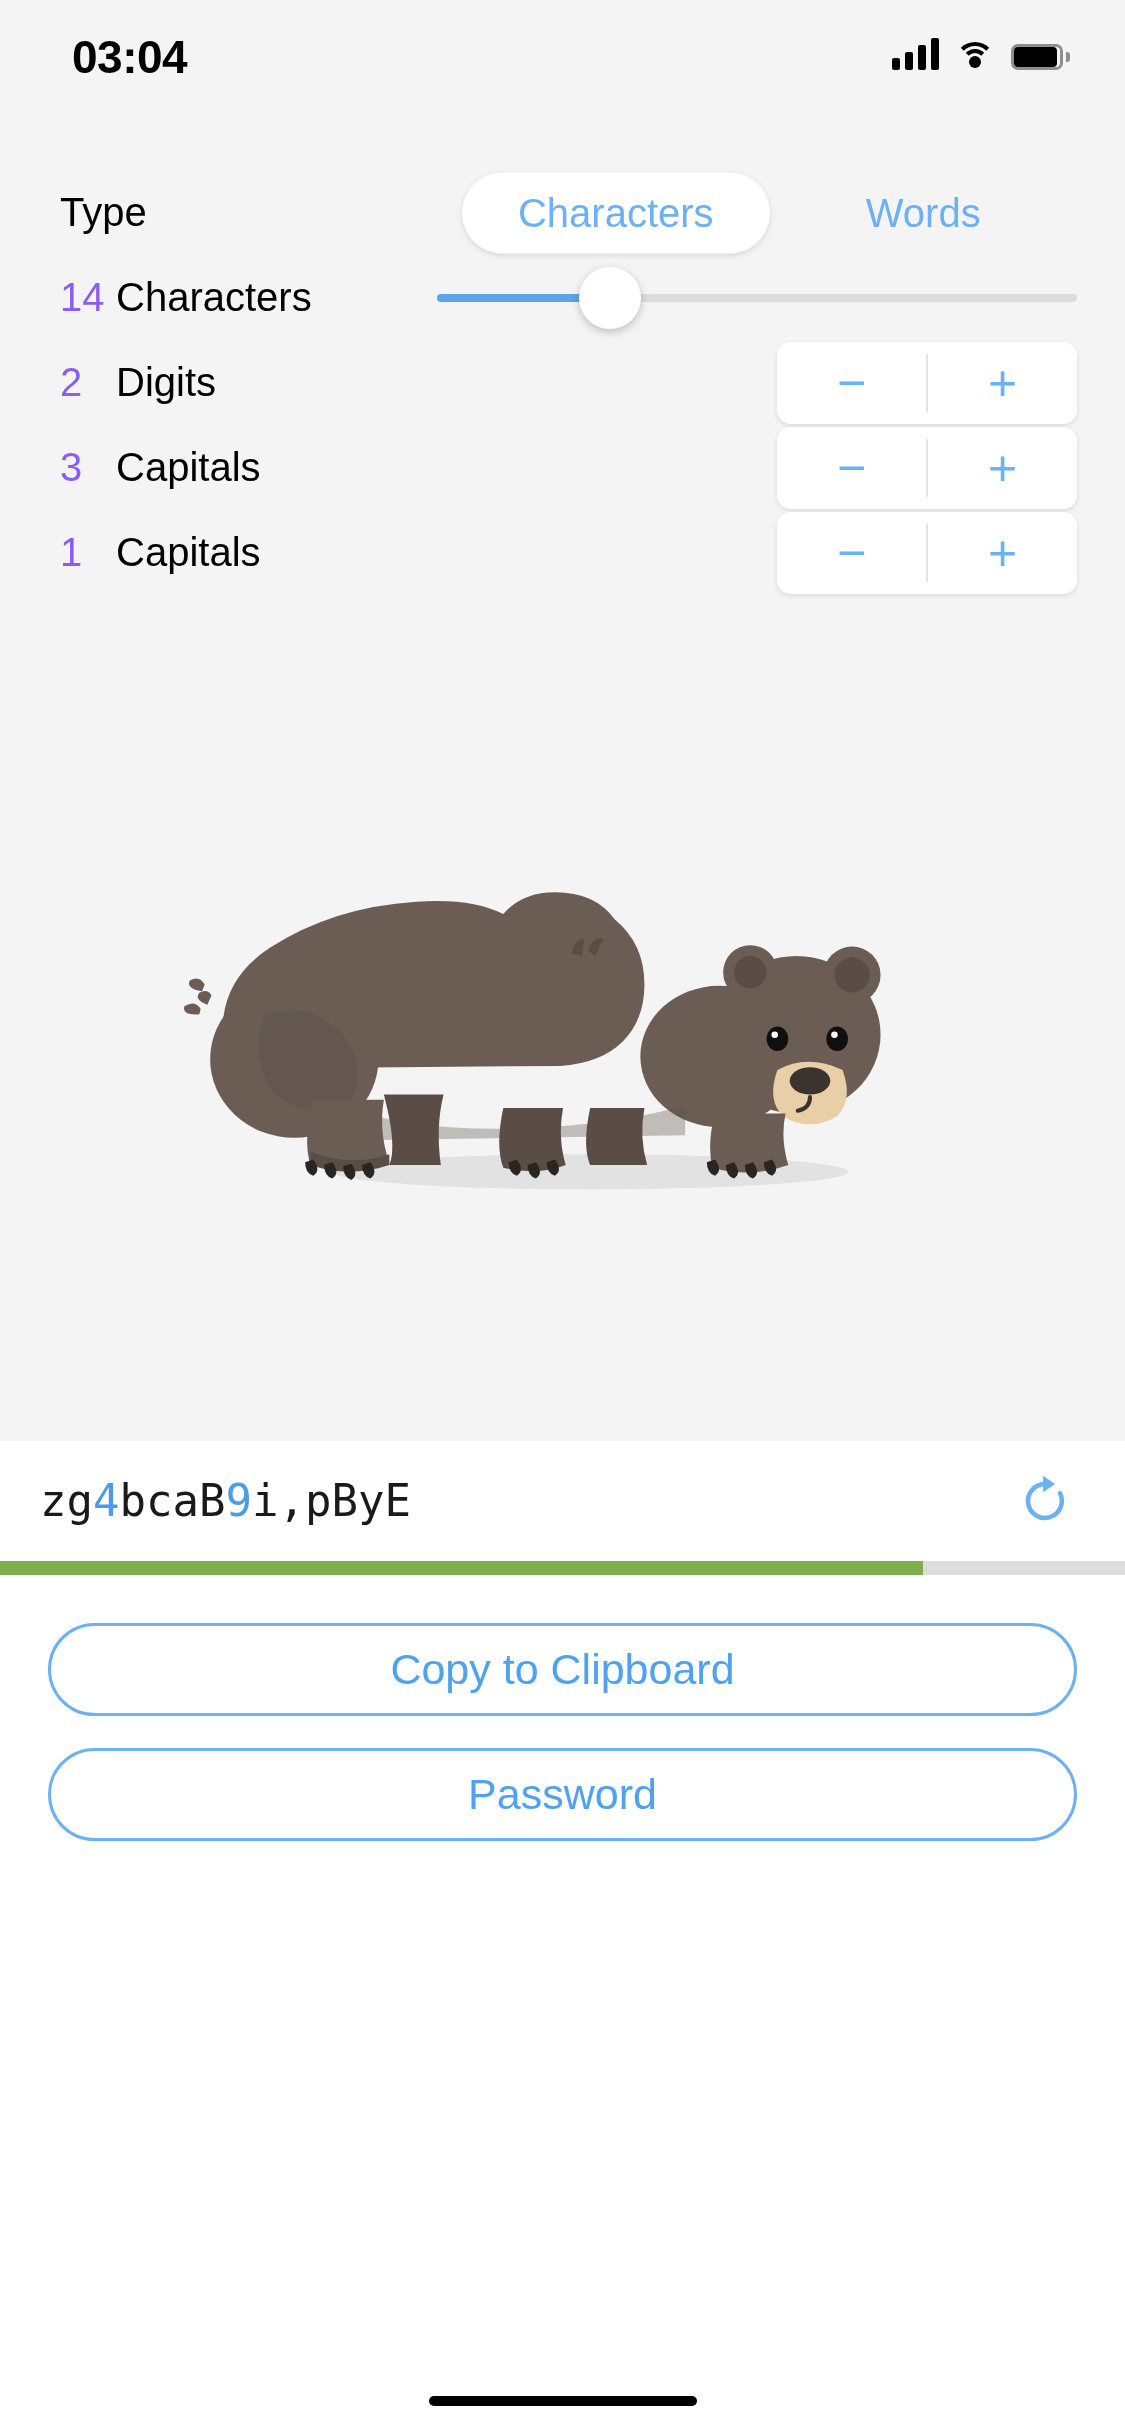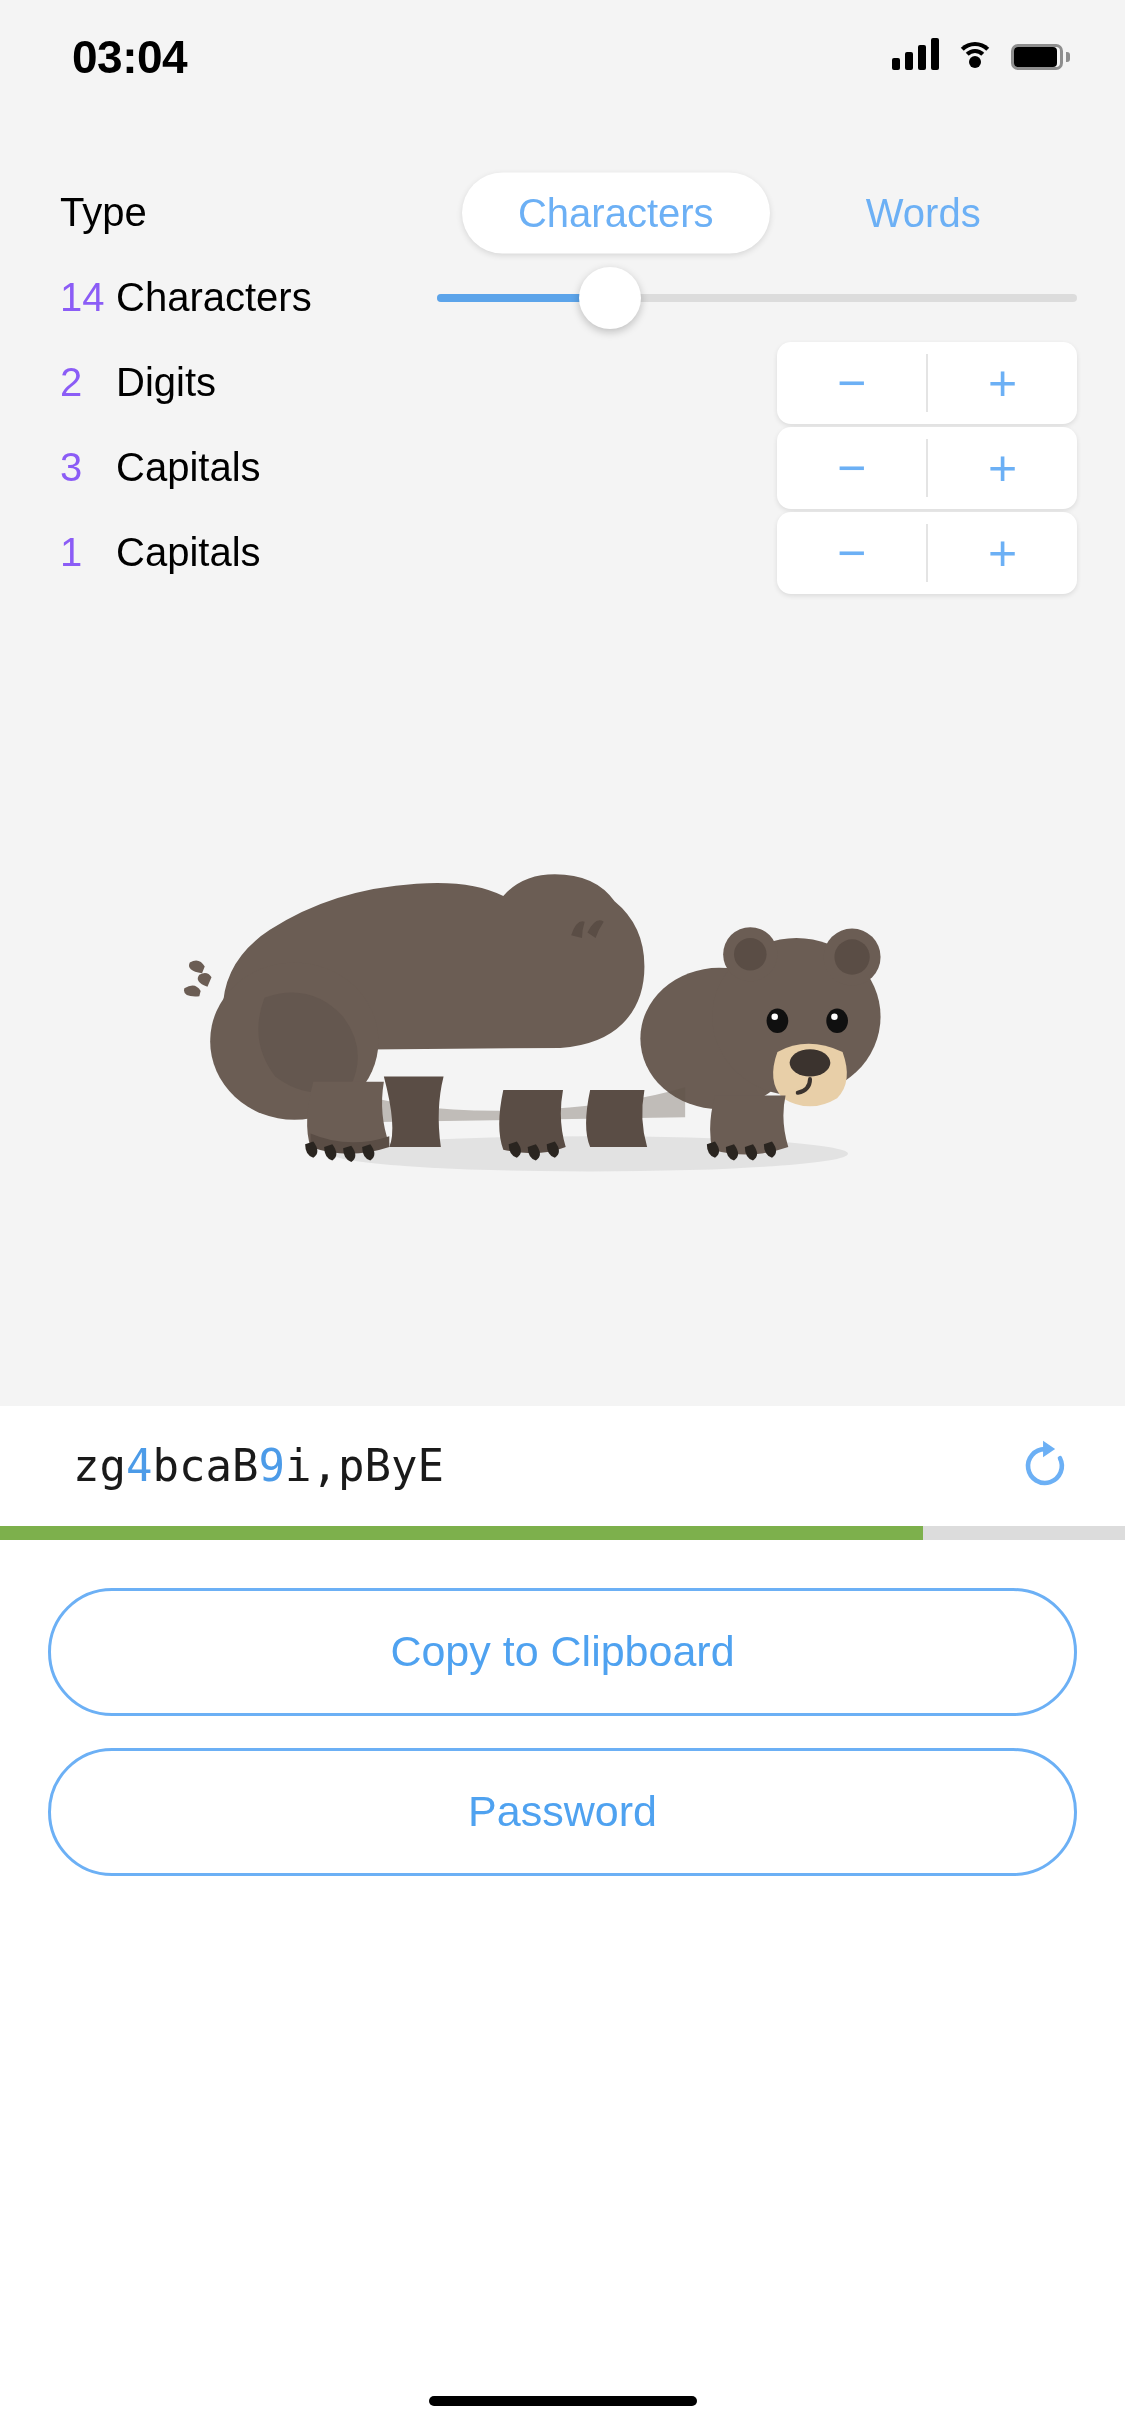--- a/index.html
+++ b/index.html
@@ -199,21 +199,21 @@
   .illustration svg { width:760px; height:auto; display:block; }
 
   
   .result {
     flex:0 0 auto;
     background:#FFFFFF;
   }
   .password-line {
     height:120px;
     display:flex; align-items:center;
-    padding:0 73px;
+    padding:0 40px;
     position:relative;
   }
   .password-text {
     font-family:"DejaVu Sans Mono", monospace;
     font-size:44px;
     color:#1A1A1A;
     letter-spacing:0px;
     white-space:pre;
   }
   .password-text .d { color:#4C9BE8; }
@@ -236,21 +236,21 @@
 
   
   .actions {
     flex:0 0 auto;
     background:#FFFFFF;
     padding:48px 48px 0 48px;
   }
   .action-btn {
     display:block;
     width:100%;
-    height:128px;
+    height:93px;
     margin-bottom:32px;
     border:3px solid #6CB0F5;
     border-radius:64px;
     background:#FFFFFF;
     color:#4FA2F0;
     font-size:43px;
     font-family:"Liberation Sans", sans-serif;
     cursor:pointer;
   }
 

